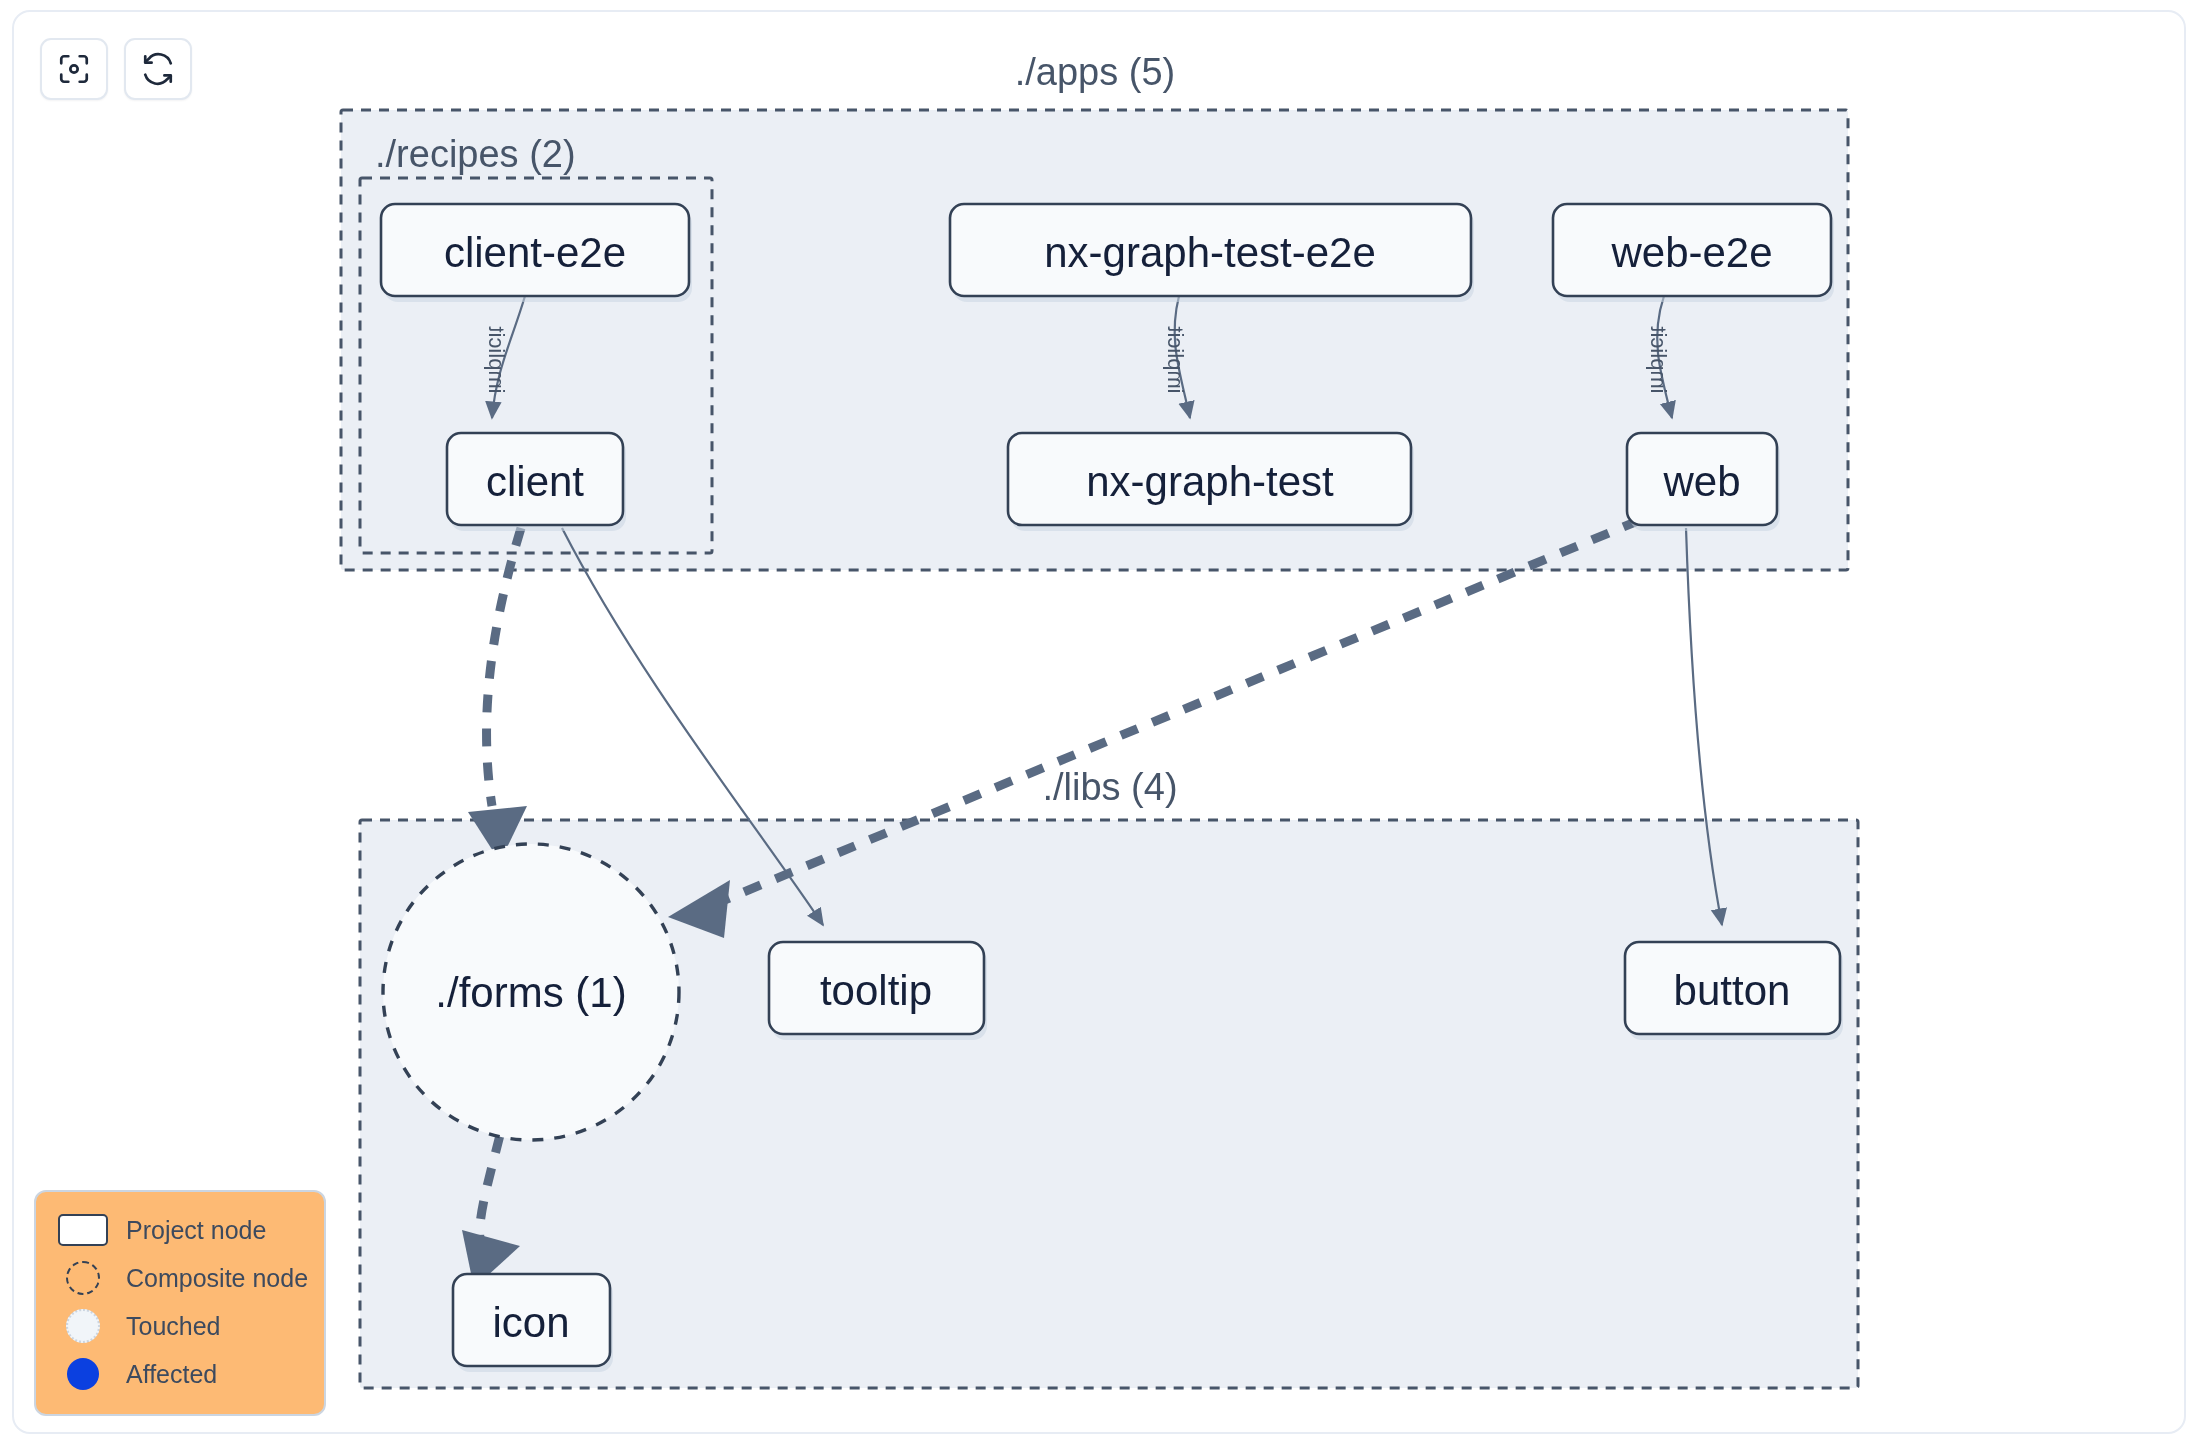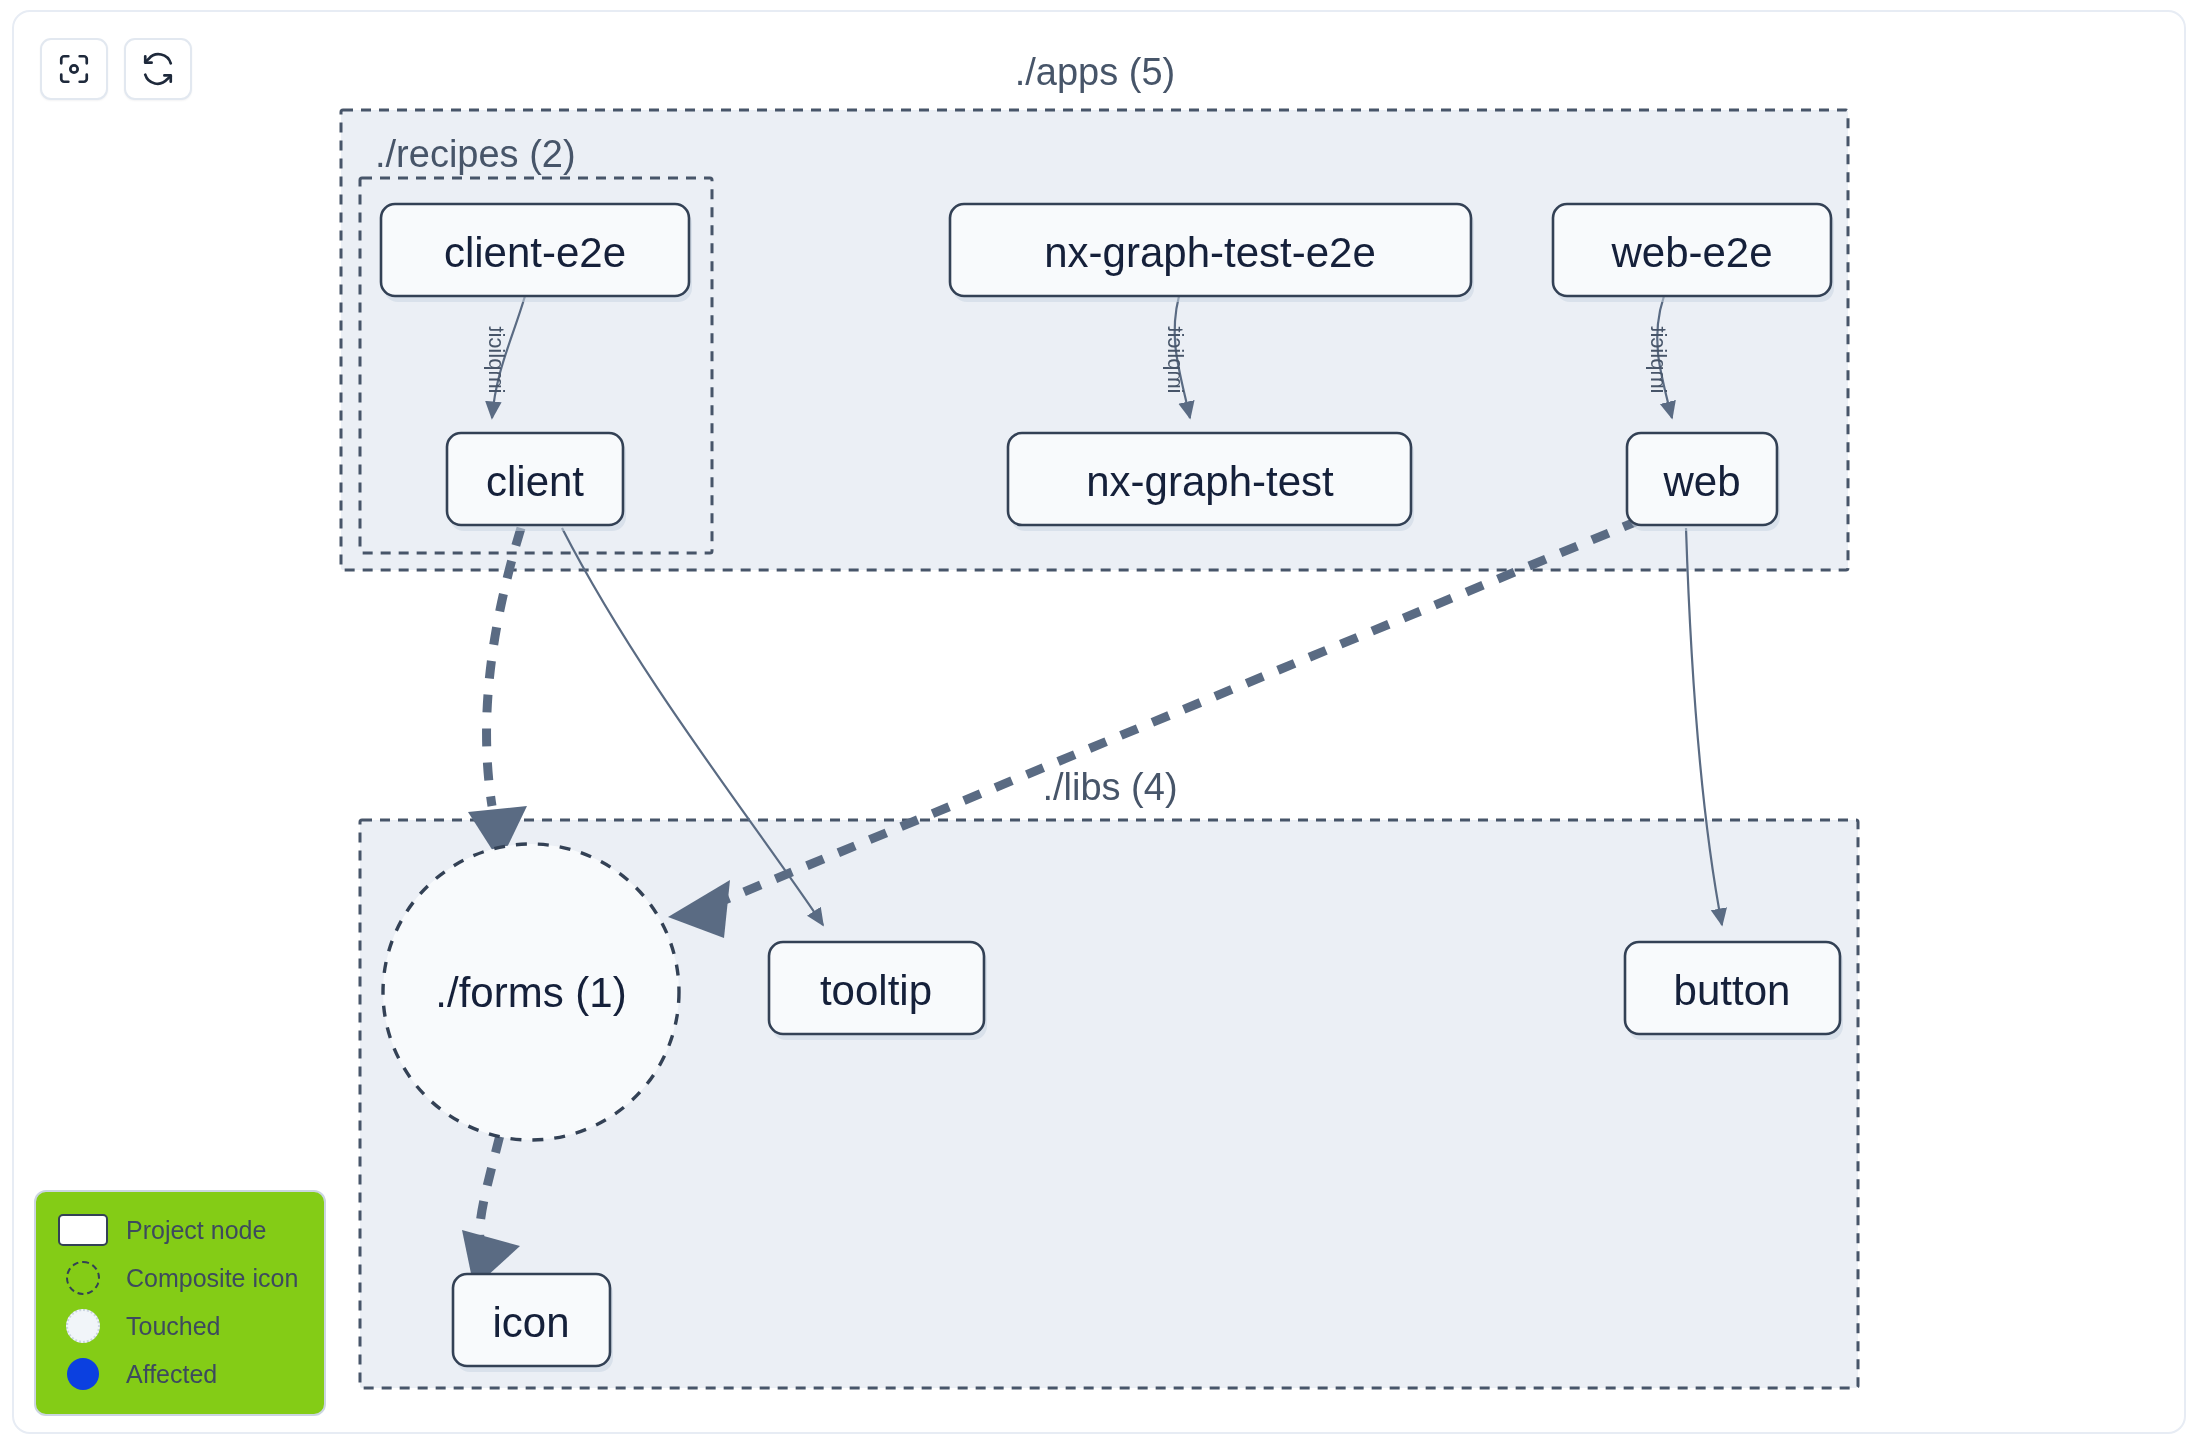--- a/index.html
+++ b/index.html
@@ -127,21 +127,21 @@
     font-size: 22px;
     text-anchor: middle;
   }
 
   
   .legend {
     position: absolute;
     left: 34px;
     top: 1190px;
     width: 292px;
-    background: #84cc16;
+    background: #fdba74;
     border: 2px solid #cbd5e1;
     border-radius: 12px;
     padding: 14px 16px 16px 16px;
     box-sizing: border-box;
     z-index: 40;
   }
   .legend-row {
     display: flex;
     align-items: center;
     height: 48px;
@@ -348,21 +348,21 @@
       <span class="legend-swatch">
         <span class="sw-project"></span>
       </span>
       <span class="legend-label">Project node</span>
     </div>
 
     <div class="legend-row">
       <span class="legend-swatch">
         <span class="sw-composite"></span>
       </span>
-      <span class="legend-label">Composite icon</span>
+      <span class="legend-label">Composite node</span>
     </div>
 
     <div class="legend-row">
       <span class="legend-swatch">
         <span class="sw-affected"></span>
       </span>
       <span class="legend-label">Touched</span>
     </div>
 
     <div class="legend-row">

